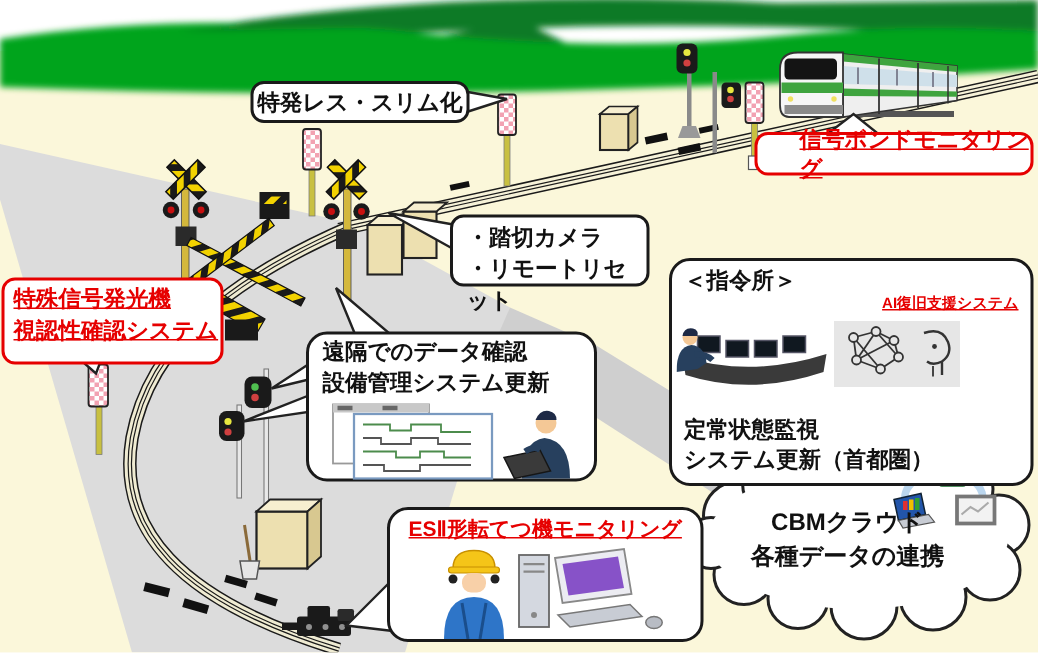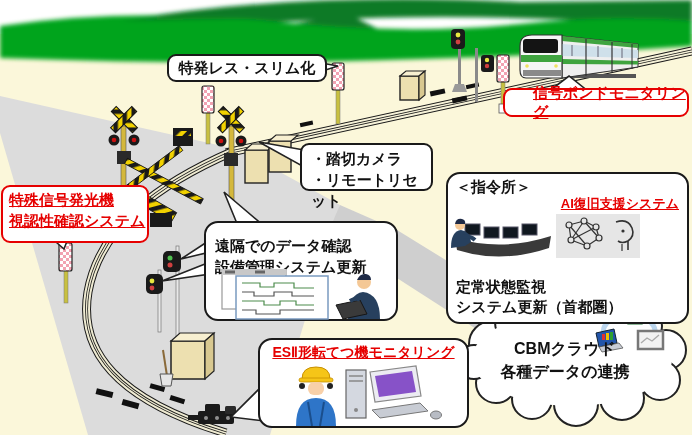--- a/index.html
+++ b/index.html
@@ -244,39 +244,39 @@
     <path d="M548,92 L569,76 L589,92 Z"></path>
     <path d="M304,150 L259,142 L304,167 Z"></path>
     <path d="M40,228 L72,228 L64,249 Z"></path>
     <path d="M238,226 L224,192 L264,226 Z"></path>
     <path d="M210,240 L181,259 L210,252 Z"></path>
     <path d="M210,262 L162,281 L210,274 Z"></path>
     <path d="M266,382 L231,417 L290,424 Z"></path>
   </g>
 </svg>
 
-<div class="callout c-center" style="left:167px;top:54px;width:160px;height:28px;text-align:center;">
+<div class="callout c-center" style="left:167px;top:54px;width:146px;height:28px;text-align:center;">
   <span style="font-size:15px;">特発レス・スリム化</span>
 </div>
 
 <div class="callout red c-center" style="left:503px;top:88px;width:186px;height:29px;padding-left:28px;">
   <span class="rtext" style="font-size:15px;">信号ボンドモニタリング</span>
 </div>
 
 <div class="callout" style="left:300px;top:143px;width:133px;height:48px;padding:3px 0 0 9px;">
   <div class="lines">・踏切カメラ</div>
   <div class="lines">・リモートリセット</div>
 </div>
 
 <div class="callout red" style="left:1px;top:185px;width:148px;height:58px;padding:2px 0 0 6px;">
   <div class="lines rtext">特殊信号発光機</div>
   <div class="lines rtext">視認性確認システム</div>
 </div>
 
-<div class="callout" style="left:204px;top:221px;width:194px;height:100px;border-radius:14px;padding:12px 0 0 9px;">
+<div class="callout" style="left:204px;top:221px;width:194px;height:100px;border-radius:14px;padding:1px 0 0 9px;">
   <div class="lines">遠隔でのデータ確認</div>
   <div class="lines">設備管理システム更新</div>
   <svg class="ill" style="left:4px;top:46px;" width="184" height="52" viewBox="0 0 184 52">
     <rect x="12" y="0" width="64" height="40" fill="#fff" stroke="#999" stroke-width="1.2"></rect>
     <rect x="12" y="0" width="64" height="6" fill="#C8C8C8"></rect>
     <rect x="15" y="1.5" width="10" height="3" fill="#666"></rect>
         <rect x="45" y="1.5" width="10" height="3" fill="#666"></rect>
     <rect x="26" y="7" width="92" height="43" fill="#fff" stroke="#7A9AC0" stroke-width="1.5"></rect>
     <path d="M32,14 h18 v4 h14 v-4 h20 v5 h20" fill="none" stroke="#4C8C4C" stroke-width="1.2"></path>
     <path d="M32,23 h12 v4 h20 v-4 h18 v4 h22" fill="none" stroke="#555" stroke-width="1.2"></path>
@@ -287,21 +287,21 @@
       <path d="M147,11 Q150,4 156,5 Q161,6 161,11 Z" fill="#1E2A46"></path>
       <path d="M138,50 Q138,25 153,23 Q170,25 170,50 Z" fill="#27405E"></path>
       <path d="M126,36 L150,31 L157,45 L133,50 Z" fill="#3A3A3A" stroke="#161616" stroke-width="1"></path>
       <path d="M140,32 Q146,28 150,31" fill="none" stroke="#27405E" stroke-width="4"></path>
     </g>
   </svg>
 </div>
 
 <div class="callout" style="left:446px;top:172px;width:243px;height:152px;border-radius:14px;">
   <div style="position:absolute;left:8px;top:4px;font-size:15px;">＜指令所＞</div>
-  <div class="rtext" style="position:absolute;right:8px;top:21px;font-size:13px;">AI復旧支援システム</div>
+  <div class="rtext" style="position:absolute;right:8px;top:21px;font-size:10px;">AI復旧支援システム</div>
   <svg class="ill" style="left:3px;top:38px;" width="104" height="48" viewBox="0 0 104 48">
     <rect x="14" y="12" width="15" height="11" fill="#101820" stroke="#556" stroke-width="1"></rect>
     <rect x="33" y="15" width="15" height="11" fill="#101820" stroke="#556" stroke-width="1"></rect>
     <rect x="52" y="15" width="15" height="11" fill="#101820" stroke="#556" stroke-width="1"></rect>
     <rect x="71" y="12" width="15" height="11" fill="#101820" stroke="#556" stroke-width="1"></rect>
     <path d="M4,26 Q50,40 100,24 L98,36 Q50,52 6,38 Z" fill="#3A3A3A"></path>
     <circle cx="9" cy="13" r="5" fill="#F4C896"></circle>
     <path d="M4,12 Q5,6 11,7 Q15,8 14,12 Z" fill="#1E2A46"></path>
     <path d="M0,36 Q0,19 10,18 Q19,19 20,30 L14,34 Z" fill="#27405E"></path>
     <path d="M12,24 Q20,24 24,28" fill="none" stroke="#27405E" stroke-width="4"></path>

